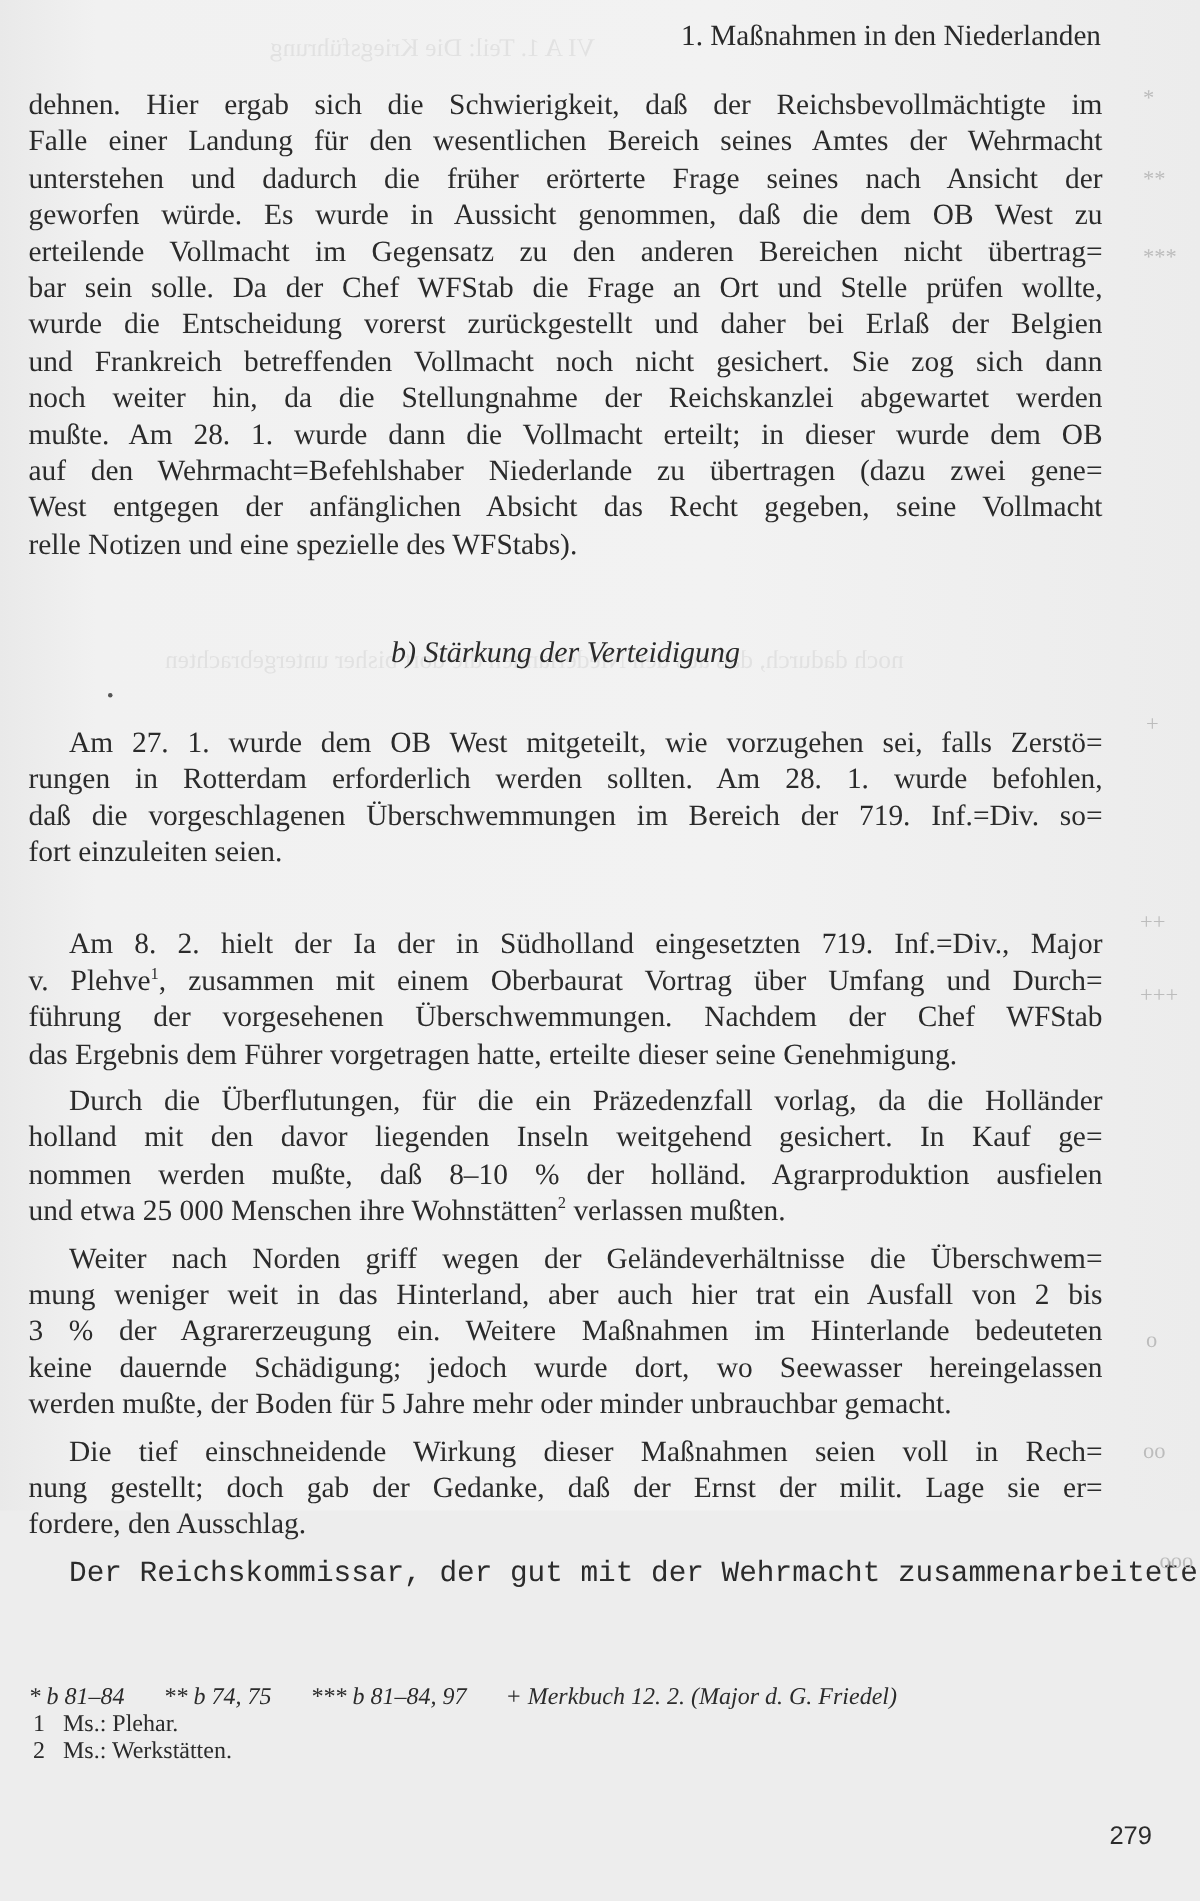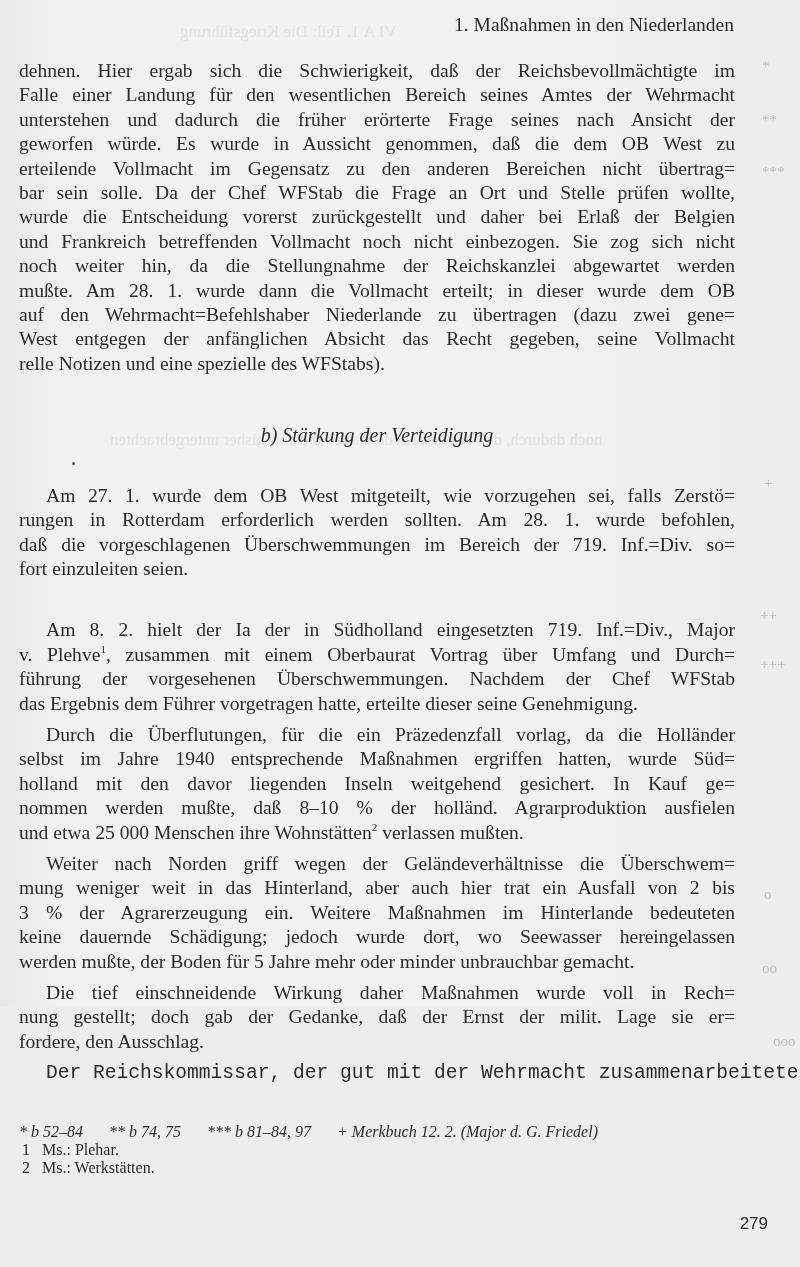--- a/index.html
+++ b/index.html
@@ -113,21 +113,21 @@
 
   <div class="body-text">
     <p id="para-before">
         <span class="line">dehnen. Hier ergab sich die Schwierigkeit, daß der Reichsbevollmächtigte im</span>
         <span class="line">Falle einer Landung für den wesentlichen Bereich seines Amtes der Wehrmacht</span>
         <span class="line">unterstehen und dadurch die früher erörterte Frage seines nach Ansicht der</span>
         <span class="line">geworfen würde. Es wurde in Aussicht genommen, daß die dem OB West zu</span>
         <span class="line">erteilende Vollmacht im Gegensatz zu den anderen Bereichen nicht übertrag=</span>
         <span class="line">bar sein solle. Da der Chef WFStab die Frage an Ort und Stelle prüfen wollte,</span>
         <span class="line">wurde die Entscheidung vorerst zurückgestellt und daher bei Erlaß der Belgien</span>
-        <span class="line">und Frankreich betreffenden Vollmacht noch nicht einbezogen. Sie zog sich nicht</span>
+        <span class="line">und Frankreich betreffenden Vollmacht noch nicht gesichert. Sie zog sich dann</span>
         <span class="line">noch weiter hin, da die Stellungnahme der Reichskanzlei abgewartet werden</span>
         <span class="line">mußte. Am 28. 1. wurde dann die Vollmacht erteilt; in dieser wurde dem OB</span>
         <span class="line">auf den Wehrmacht=Befehlshaber Niederlande zu übertragen (dazu zwei gene=</span>
         <span class="line">West entgegen der anfänglichen Absicht das Recht gegeben, seine Vollmacht</span>
         <span class="line last">relle Notizen und eine spezielle des WFStabs).</span>
       </p>
     <div class="section-heading">b) Stärkung der Verteidigung</div>
     <div id="paras-after">
         <p class="indent" style="margin-top: 0px; text-indent: 0px;">
           <span class="line" style="padding-left: 27px;">Am 27. 1. wurde dem OB West mitgeteilt, wie vorzugehen sei, falls Zerstö=</span>
@@ -136,48 +136,47 @@
           <span class="line last">fort einzuleiten seien.</span>
         </p>
         <p class="indent" style="text-indent: 0px;">
           <span class="line" style="padding-left: 27px; margin-top: 37px;">Am 8. 2. hielt der Ia der in Südholland eingesetzten 719. Inf.=Div., Major</span>
           <span class="line">v. Plehve<span class="fnref">1</span>, zusammen mit einem Oberbaurat Vortrag über Umfang und Durch=</span>
           <span class="line">führung der vorgesehenen Überschwemmungen. Nachdem der Chef WFStab</span>
           <span class="line last">das Ergebnis dem Führer vorgetragen hatte, erteilte dieser seine Genehmigung.</span>
         </p>
         <p class="indent" style="text-indent: 0px;">
           <span class="line" style="padding-left: 27px;">Durch die Überflutungen, für die ein Präzedenzfall vorlag, da die Holländer</span>
-          <span class="line">selbst im Jahre 1940 entsprechende Maßnahmen ergriffen hatten, wurde Süd=</span>
           <span class="line">holland mit den davor liegenden Inseln weitgehend gesichert. In Kauf ge=</span>
           <span class="line">nommen werden mußte, daß 8–10 % der holländ. Agrarproduktion ausfielen</span>
           <span class="line last">und etwa 25 000 Menschen ihre Wohnstätten<span class="fnref">2</span> verlassen mußten.</span>
         </p>
         <p class="indent" style="text-indent: 0px;">
           <span class="line" style="padding-left: 27px;">Weiter nach Norden griff wegen der Geländeverhältnisse die Überschwem=</span>
           <span class="line">mung weniger weit in das Hinterland, aber auch hier trat ein Ausfall von 2 bis</span>
           <span class="line">3 % der Agrarerzeugung ein. Weitere Maßnahmen im Hinterlande bedeuteten</span>
           <span class="line">keine dauernde Schädigung; jedoch wurde dort, wo Seewasser hereingelassen</span>
           <span class="line last">werden mußte, der Boden für 5 Jahre mehr oder minder unbrauchbar gemacht.</span>
         </p>
         <p class="indent" style="text-indent: 0px;">
-          <span class="line" style="padding-left: 27px;">Die tief einschneidende Wirkung daher Maßnahmen wurde voll in Rech=</span>
+          <span class="line" style="padding-left: 27px;">Die tief einschneidende Wirkung dieser Maßnahmen seien voll in Rech=</span>
           <span class="line">nung gestellt; doch gab der Gedanke, daß der Ernst der milit. Lage sie er=</span>
           <span class="line last">fordere, den Ausschlag.</span>
         </p>
         <p class="indent" style="text-indent: 0px;">
           <span class="line last" style="padding-left: 27px; font-family: Liberation Mono, monospace;">Der Reichskommissar, der gut mit der Wehrmacht zusammenarbeitete, ver=</span>
         </p>
       </div>
   </div>
 
   <div class="bullet-mark"></div>
 
   <div class="footnotes">
     <div class="sources">
-      <span>* b 52–84</span>
+      <span>* b 81–84</span>
       <span>** b 74, 75</span>
       <span>*** b 81–84, 97</span>
       <span>+ Merkbuch 12. 2. (Major d. G. Friedel)</span>
     </div>
     <div class="fn-row">
       <span class="fn-num">1</span>
       <span>Ms.: Plehar.</span>
     </div>
     <div class="fn-row">
       <span class="fn-num">2</span>

